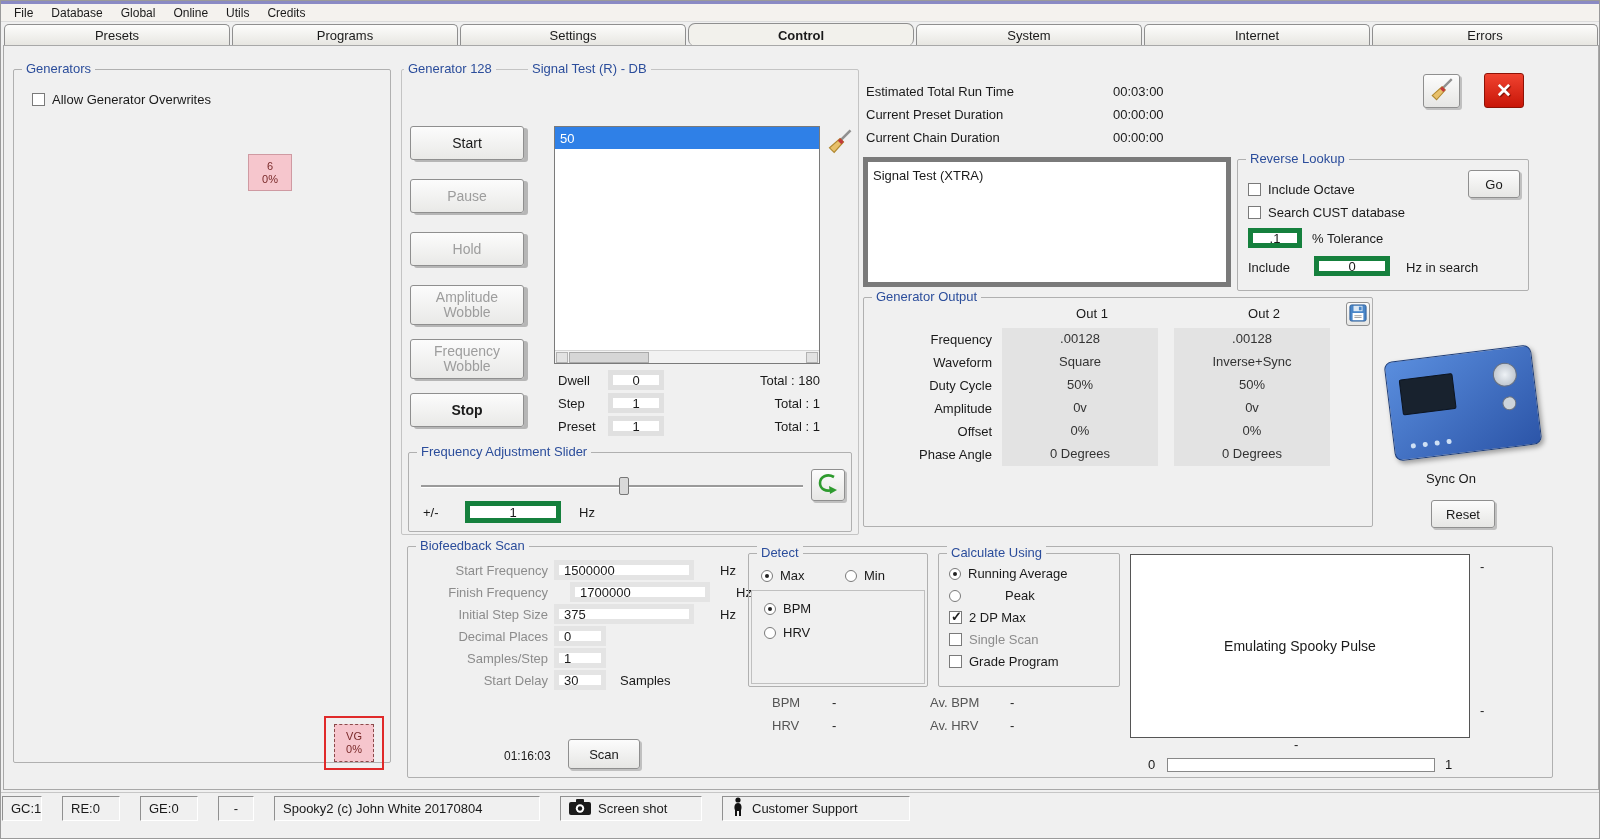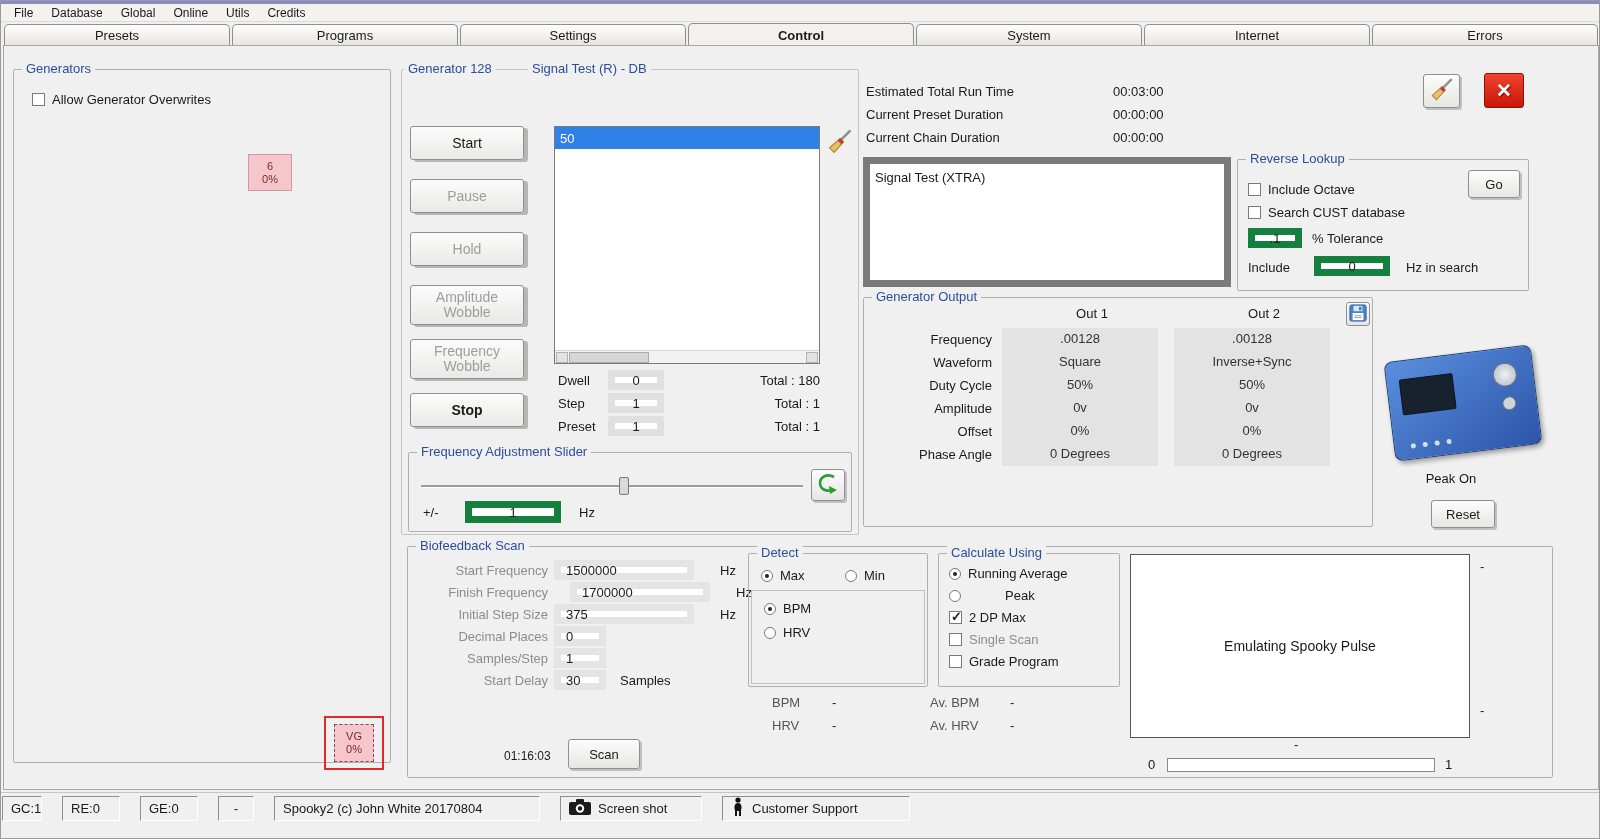--- a/index.html
+++ b/index.html
@@ -12,37 +12,37 @@
   
   .menubar { position:absolute; left:0; top:0; width:1600px; height:21px;
     background:#f4f2ee; border-top:3px solid #8a8ac4; border-bottom:1px solid #dcdcdc;
     display:flex; align-items:center; padding-left:4px; }
   .menu-item { padding:1px 9px; font-size:12px; cursor:default; }
   
   .tabbar { position:absolute; left:0; top:22px; width:1600px; height:23px; display:flex; padding:0 2px; }
   .tab { flex:1; margin:1px 1px 0 1px; border:1px solid #8f8f8f; border-bottom:none;
     border-radius:5px 5px 0 0; background:linear-gradient(#fdfdfc,#e6e5e0);
     display:flex; align-items:center; justify-content:center; font-size:13px; }
-  .tab.active { background:#f2f1ec; font-weight:bold; margin-top:0; }
+  .tab.active { background:#f2f1ec; font-weight:bold; margin-top:0;border-radius:7px; }
   .frame { position:absolute; left:2px; top:44px; width:1596px; height:745px;
     border:1px solid #a8a8a8; background:#f0f0f0; }
   
   .group { position:absolute; border:1px solid #b0b0b0; border-radius:2px; }
   .gtitle { position:absolute; top:-9px; left:8px; background:#f0f0f0; padding:0 4px;
     color:#2b4d9b; font-size:13px; white-space:nowrap; }
   .gsub { position:absolute; top:-9px; background:#f0f0f0; padding:0 4px; color:#2b4d9b; white-space:nowrap; }
   
   .btn3d { position:absolute; width:114px; height:34px; border:1px solid #8f8f8f; border-radius:3px;
     background:linear-gradient(#fcfcfc,#e9e9e7); box-shadow:4px 2px 0 rgba(110,110,110,0.45);
     display:flex; align-items:center; justify-content:center; text-align:center; font-size:14px; line-height:15px; }
   .btn3d.disabled { color:#9d9d9d; }
   .sbtn { position:absolute; border:1px solid #8f8f8f; border-radius:3px;
     background:linear-gradient(#fcfcfc,#e6e6e4); box-shadow:2px 2px 0 rgba(120,120,120,0.4);
     display:flex; align-items:center; justify-content:center; font-size:13px; }
-  .field { position:absolute; background:#ffffff; border:7px solid #15803d; display:flex;
+  .field { position:absolute; background:#ffffff; border:5px solid #15803d; display:flex;
     align-items:center; justify-content:center; font-size:13px; }
   .field.left { justify-content:flex-start; padding-left:5px; }
   .lbl { position:absolute; white-space:nowrap; }
   .glabel { color:#8c8c8c; }
   .checkbox { display:inline-block; width:13px; height:13px; background:#fff; border:1px solid #7a7a7a;
     position:relative; flex:none; }
   .checkbox.checked::after { content:"\2713"; position:absolute; left:1px; top:-3px; font-size:13px; font-weight:bold; color:#222; }
   .radio { display:inline-block; width:12px; height:12px; background:#fff; border:1px solid #7a7a7a;
     border-radius:50%; position:relative; flex:none; }
   .radio.checked::after { content:""; position:absolute; left:3px; top:3px; width:4px; height:4px;
@@ -293,21 +293,21 @@
     <div class="body">
       <div class="screen"></div>
       <div class="knob"></div>
       <div class="knob2"></div>
       <div class="dot" style="left:16px;"></div>
       <div class="dot" style="left:28px;"></div>
       <div class="dot" style="left:40px;"></div>
       <div class="dot" style="left:52px;"></div>
     </div>
   </div>
-  <span class="lbl" style="left:1400px; top:470px; width:100px; text-align:center;">Peak On</span>
+  <span class="lbl" style="left:1400px; top:470px; width:100px; text-align:center;">Sync On</span>
   <div class="sbtn" style="left:1430px; top:499px; width:64px; height:28px;">Reset</div>
 
   <div class="group" style="left:406px; top:545px; width:1146px; height:232px;">
     <span class="gtitle">Biofeedback Scan</span>
 
     <div style="position:absolute; left:0; top:12px;">
       <div style="display:flex; align-items:center; height:22px;">
         <span class="glabel" style="width:140px; text-align:right;">Start Frequency</span>
         <div class="field left" style="position:static; margin-left:6px; width:140px; height:20px; border-color:#e4e4e4;">1500000</div>
         <span style="margin-left:26px;">Hz</span>

